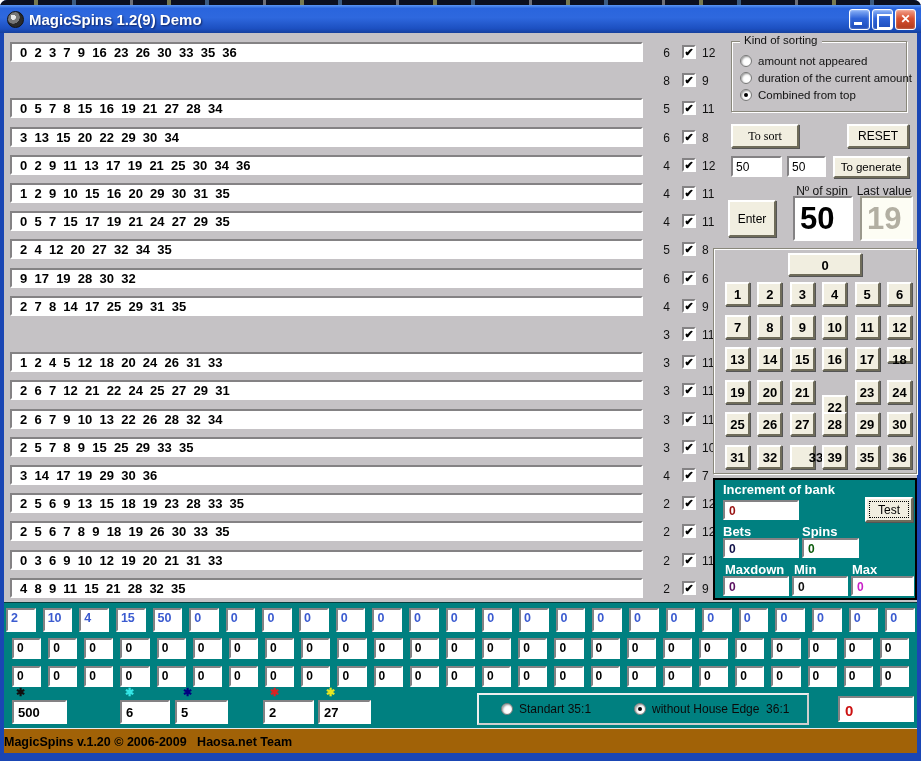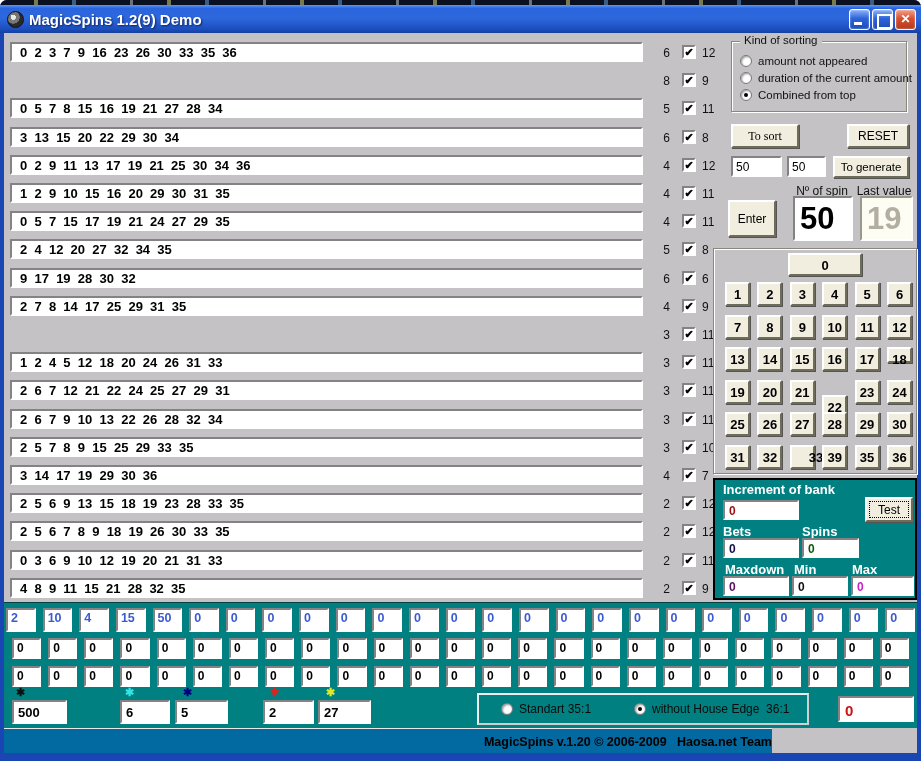--- a/index.html
+++ b/index.html
@@ -87,22 +87,22 @@
   #bet-row1 .bcell{font-size:12.5px;}
   .marker{position:absolute;top:84px;font-size:11px;font-weight:bold;line-height:10px;}
   .stake{position:absolute;top:97px;height:24px;font-weight:bold;font-size:13px;color:#000000;padding:3px 0 0 4px;}
   #payout-group{position:absolute;left:473px;top:90px;width:332px;height:32px;
     border:2px solid;border-color:#eeeeee #cfcfcf #cfcfcf #eeeeee;}
   .payopt{position:absolute;top:7px;display:flex;align-items:center;gap:6px;}
   .payopt .optlabel{font-size:12px;color:#0a0a0a;}
   #payout-result{position:absolute;left:834px;top:93px;width:76px;height:26px;
     font-weight:bold;font-size:15px;padding:4px 0 0 5px;}
   
-  #statusbar{position:absolute;left:0;top:695px;width:768px;height:25px;background:#0369a1;
-    border-top:1px solid #e9e9e9;text-align:right;font-weight:bold;font-size:12.5px;color:#000;
+  #statusbar{position:absolute;left:0;top:695px;width:913px;height:25px;background:#a16207;
+    border-top:1px solid #e9e9e9;text-align:left;font-weight:bold;font-size:12.5px;color:#000;
     padding-top:6px;white-space:pre;}
 </style>
 </head>
 <body>
 
 <div id="window">
   <div id="topstrip"></div>
 
   <div id="titlebar">
     <div id="appicon"></div>

